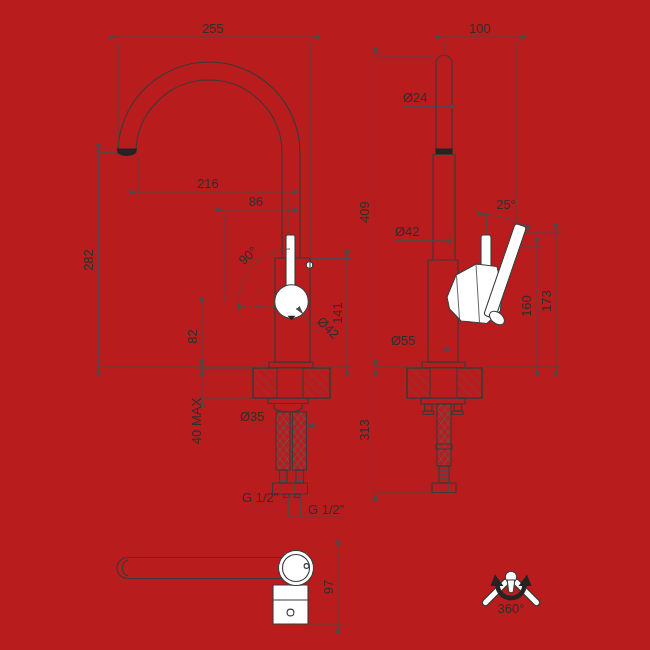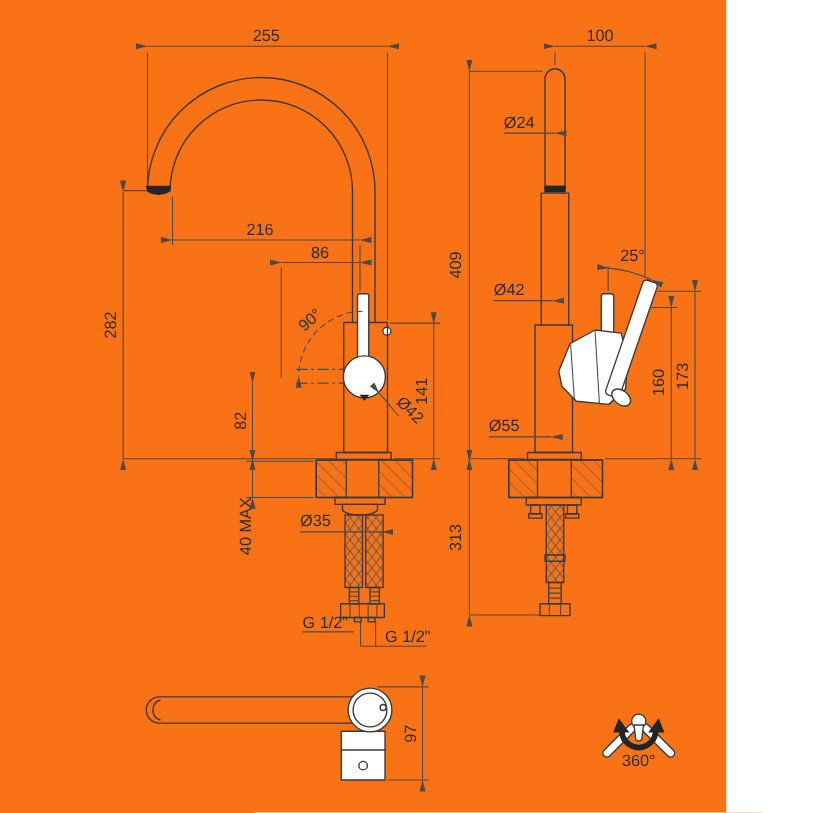--- a/index.html
+++ b/index.html
@@ -1,16 +1,16 @@
 <!DOCTYPE html>
 <html><head>
 <meta charset="utf-8">
 <style>
   html,body{margin:0;padding:0;background:#fff;}
-  .stage{width:581px;height:650px;background:#f97316;position:relative;overflow:hidden;
+  .stage{width:650px;height:650px;background:#b91c1c;position:relative;overflow:hidden;
          font-family:"Liberation Sans",sans-serif;}
   svg{display:block;}
   .geo{fill:none;stroke:#3a3a3a;stroke-width:1.1;stroke-linecap:round;stroke-linejoin:round;}
   .geof{fill:#ffffff;stroke:#3a3a3a;stroke-width:1.1;stroke-linejoin:round;}
   .ink{fill:#242424;stroke:none;}
   .dim{fill:none;stroke:#4a4a4a;stroke-width:0.85;}
   .dashdot{fill:none;stroke:#4a4a4a;stroke-width:0.85;stroke-dasharray:9 3 2 3;}
   .dasharc{fill:none;stroke:#4a4a4a;stroke-width:0.85;stroke-dasharray:5 3;}
   .hatchf{fill:url(#hatch);stroke:#3a3a3a;stroke-width:1;}
   .braid{fill:url(#braid);stroke:#3a3a3a;stroke-width:1.05;}

